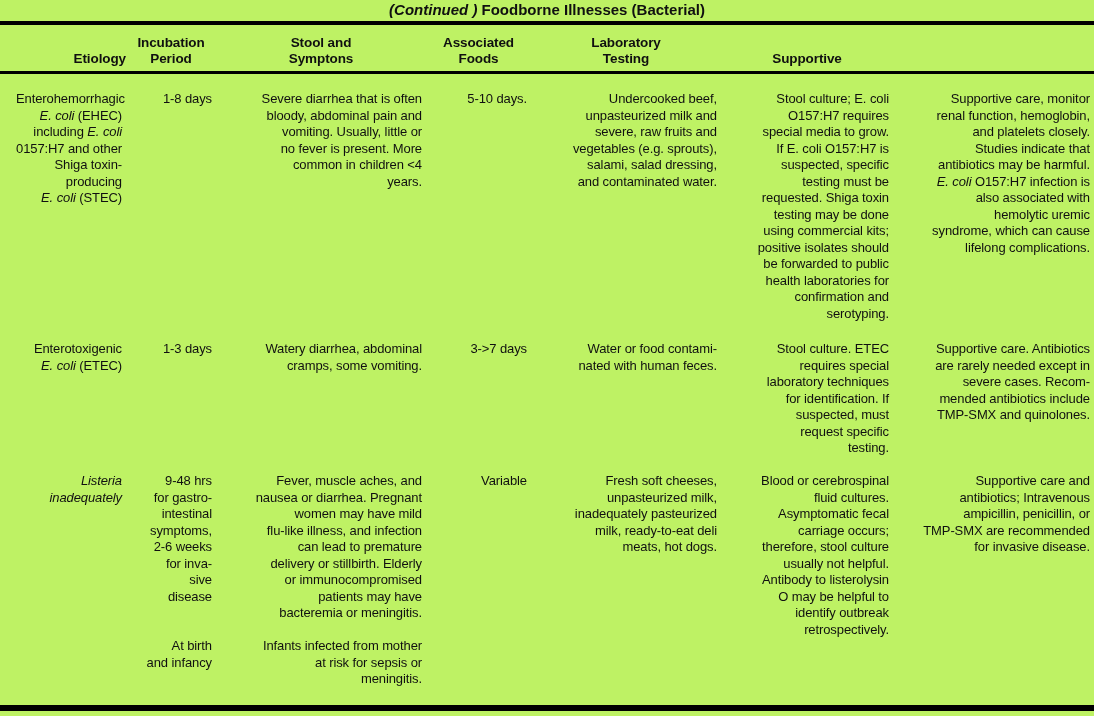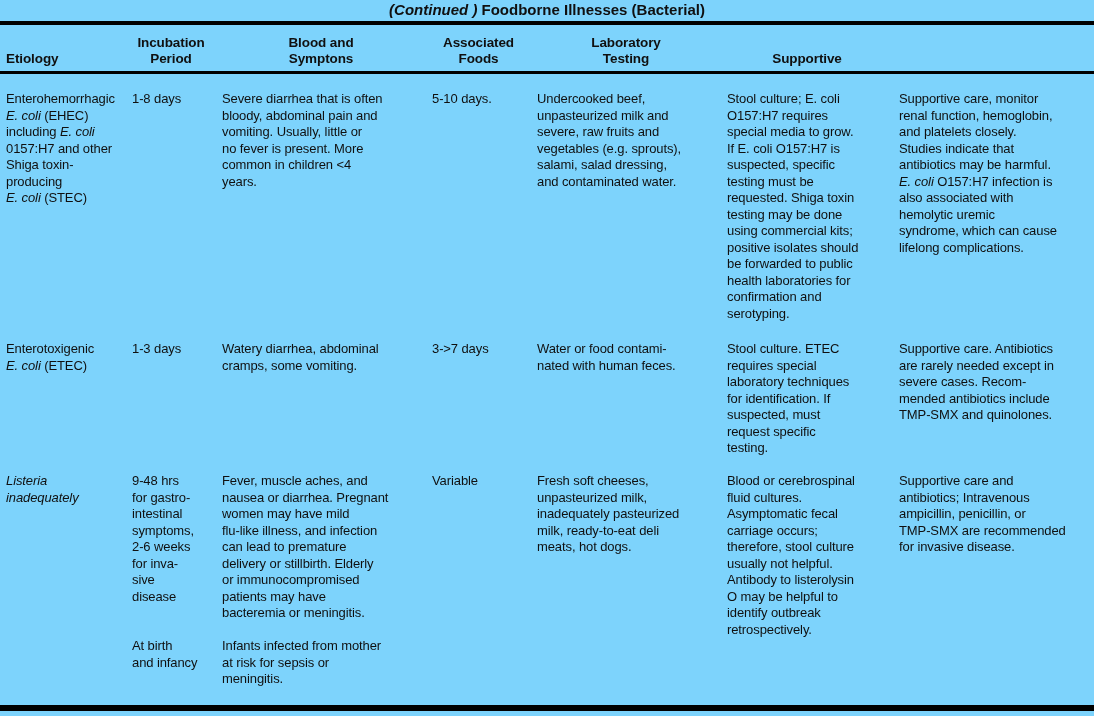--- a/index.html
+++ b/index.html
@@ -1,53 +1,53 @@
 <!DOCTYPE html>
 <html><head>
 <meta charset="utf-8">
 <style>
   html,body{margin:0;padding:0;background:#ffffff;}
   .page{
-    width:1094px;height:716px;background:#7dd3fc;color:#101010;
+    width:1094px;height:716px;background:#bef264;color:#101010;
     font-family:"Liberation Sans","DejaVu Sans",sans-serif;
     font-size:13px;line-height:16.5px;letter-spacing:-0.1px;
     box-sizing:border-box;overflow:hidden;
   }
   .title{
     height:21px;text-align:center;font-weight:bold;font-size:15px;line-height:20px;letter-spacing:0;
   }
   .title .cont{font-style:italic;}
   .rule{background:#000000;width:1094px;}
   .rule-top{height:4px;}
   .rule-mid{height:3px;}
   .rule-bottom{height:6px;}
   .grid{display:grid;grid-template-columns:126px 90px 210px 105px 190px 172px 201px;}
   .header{height:46px;align-items:end;font-weight:bold;font-size:13.5px;line-height:16px;padding-bottom:4px;box-sizing:border-box;}
   .hcell{text-align:center;white-space:pre-line;}
-  .hcell.first{text-align:left;padding-left:6px;}
-  .cell{white-space:pre-line;padding-left:6px;padding-right:4px;box-sizing:border-box;}
+  .hcell.first{text-align:right;padding-left:6px;}
+  .cell{white-space:pre-line;padding-left:16px;padding-right:4px;box-sizing:border-box;text-align:right;}
   .row1{padding-top:17px;min-height:267px;box-sizing:border-box;}
   .row2{min-height:132px;}
   .row3{min-height:232px;}
   i{font-style:italic;}
 </style>
 </head>
 <body>
 
 <div class="page">
 
   <div class="title"><span class="cont">(Continued )</span><span> Foodborne Illnesses (Bacterial)</span></div>
 
   <div class="rule rule-top"></div>
 
   <div class="grid header">
     <div class="hcell first">Etiology</div>
     <div class="hcell">Incubation
 Period</div>
-    <div class="hcell">Blood and
+    <div class="hcell">Stool and
 Symptons</div>
     <div class="hcell">Associated
 Foods</div>
     <div class="hcell">Laboratory
 Testing</div>
     <div class="hcell">Supportive</div>
   </div>
 
   <div class="rule rule-mid"></div>
 

